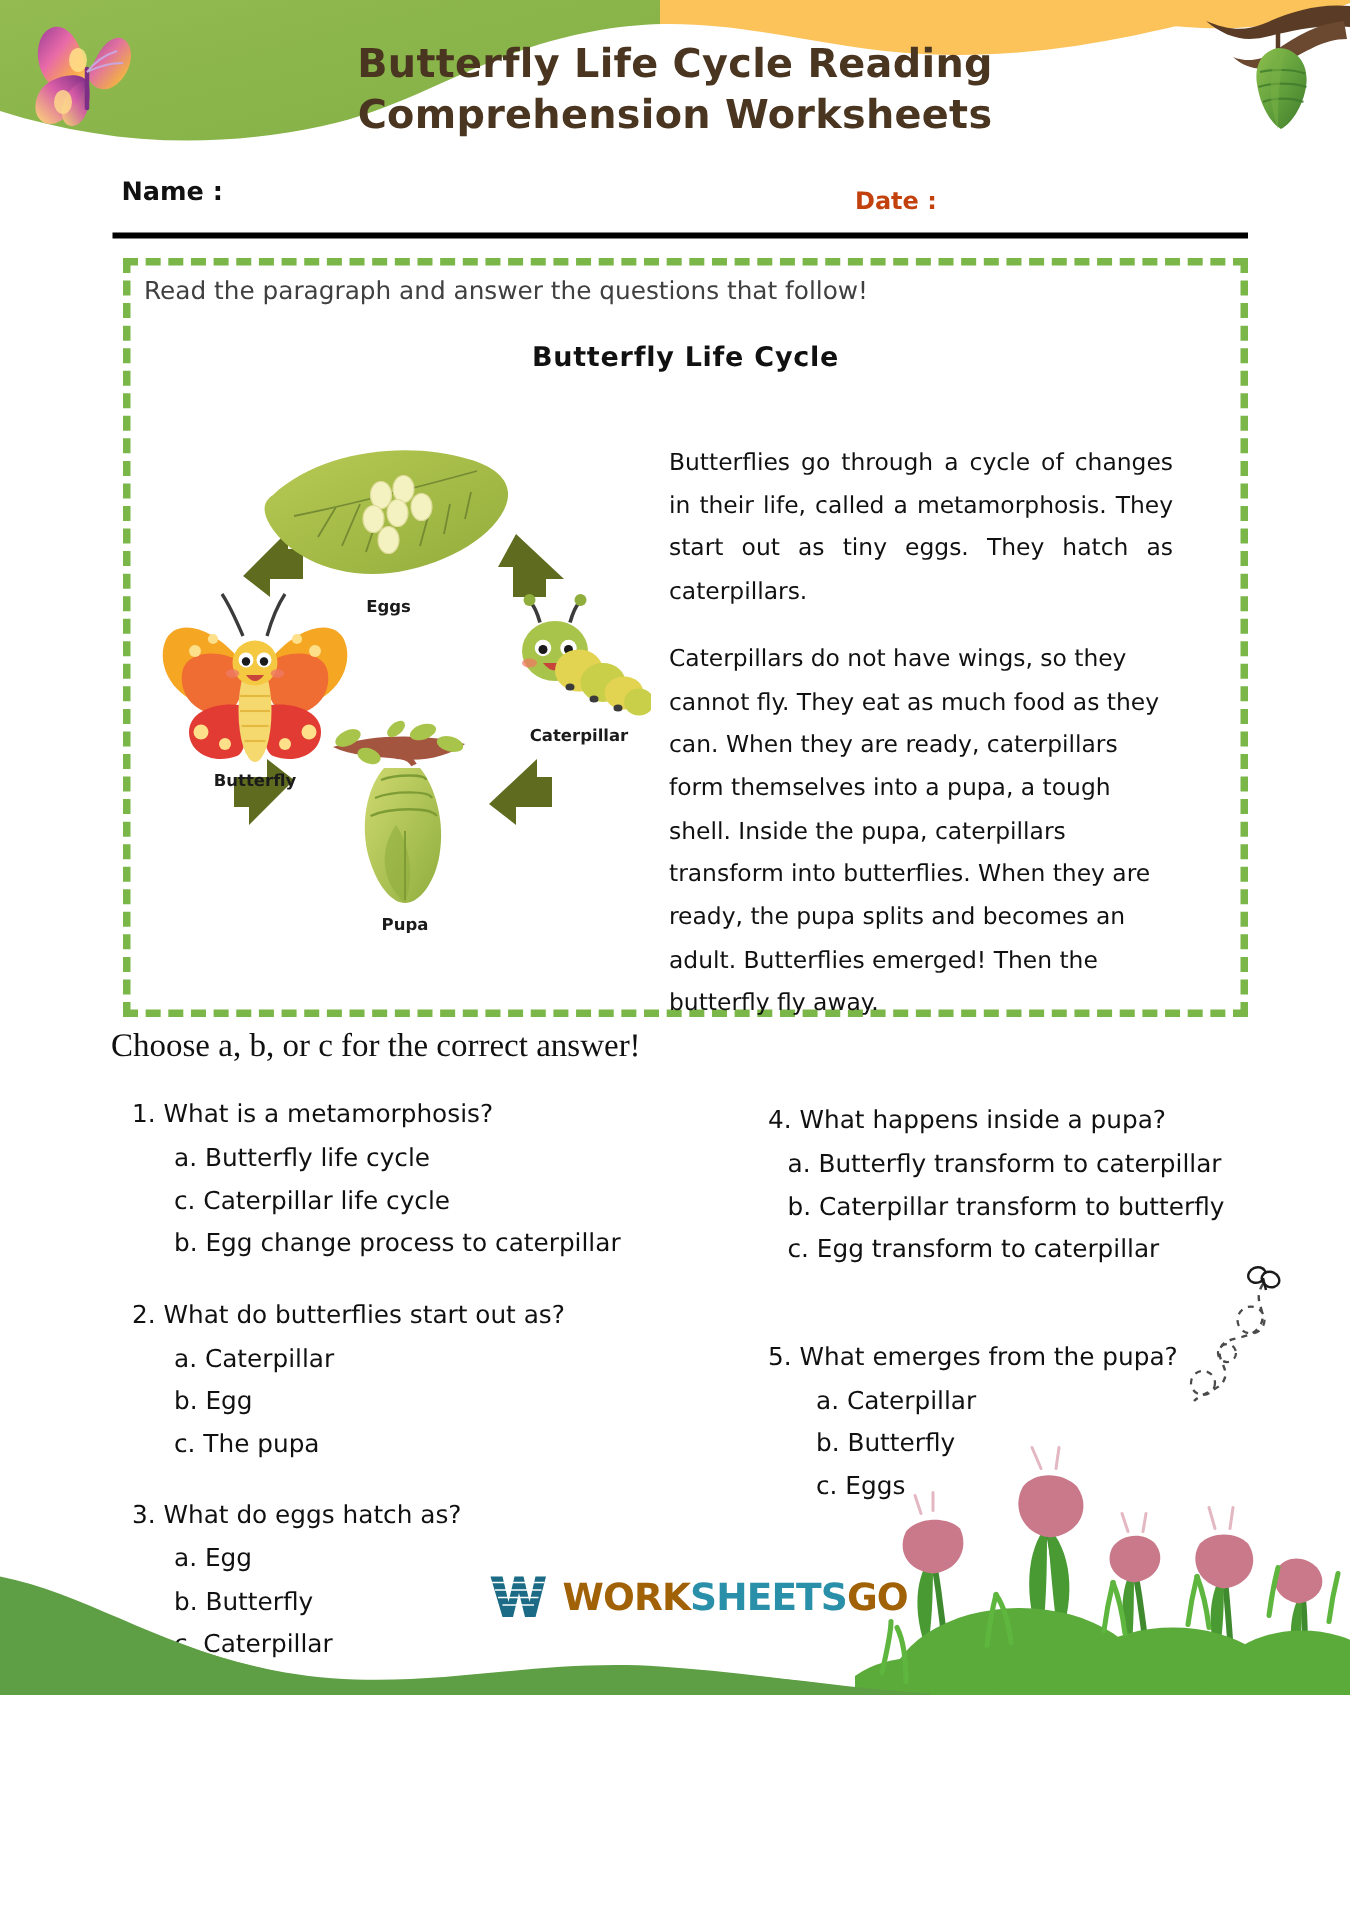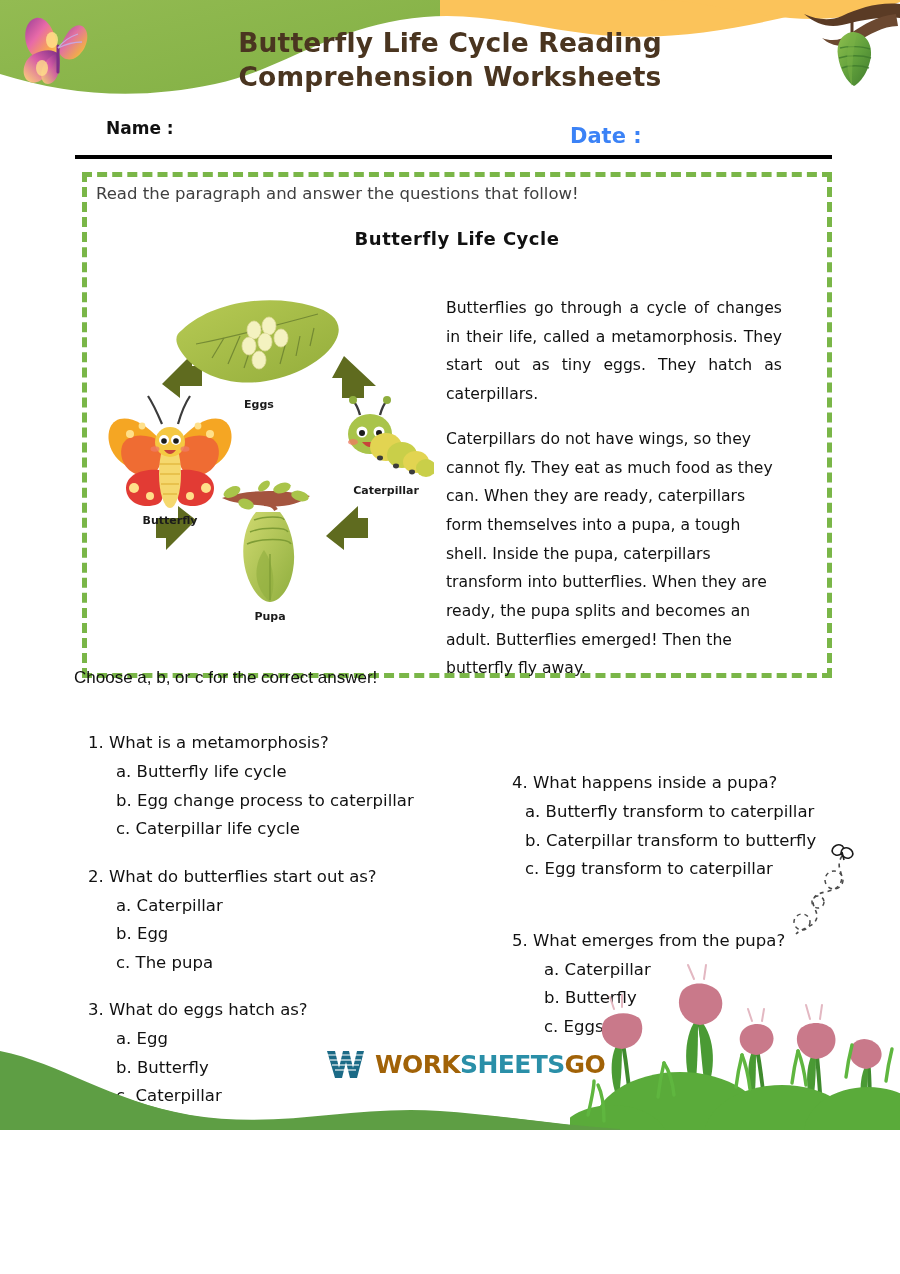--- a/index.html
+++ b/index.html
@@ -20,22 +20,22 @@
     font-family:"DejaVu Sans", sans-serif;
     font-weight:bold; font-size:26.5px; line-height:34px;
     color:#4a3520; letter-spacing:0.2px;
   }
 
   .deco-butterfly { position:absolute; left:12px; top:12px; width:88px; height:86px; z-index:6; }
   .deco-branch { position:absolute; left:700px; top:0px; width:200px; height:100px; z-index:6; }
 
   
   .namerow { position:absolute; left:0; top:112px; width:900px; height:48px; }
-  .lbl-name { position:absolute; left:106px; top:6px; font-size:17px; font-weight:bold; color:#111; font-family:"DejaVu Sans", sans-serif; }
-  .lbl-date { position:absolute; left:570px; top:12px; font-size:21px; font-weight:bold; color:#3b82f6; font-family:"DejaVu Sans", sans-serif; }
+  .lbl-name { position:absolute; left:81px; top:6px; font-size:17px; font-weight:bold; color:#111; font-family:"DejaVu Sans", sans-serif; }
+  .lbl-date { position:absolute; left:570px; top:12px; font-size:16px; font-weight:bold; color:#c2410c; font-family:"DejaVu Sans", sans-serif; }
   .rule { position:absolute; left:75px; top:155px; width:757px; height:4px; background:#000; }
 
   
   .passage-box {
     position:absolute; left:82px; top:172px; width:750px; height:506px;
     border:5px dashed #7ab648;
     background:#fff;
   }
   .instruction {
     position:absolute; left:96px; top:184px; font-size:16.5px; color:#404040;
@@ -55,26 +55,26 @@
     position:absolute; left:430px; top:278px; width:368px;
     font-size:15.6px; line-height:28.7px; color:#111;
     text-align:justify; text-justify:inter-word;
     font-family:"DejaVu Sans", sans-serif;
   }
   .passage-text p { margin:16px; }
   .passage-text p.last { text-align:left; }
 
   
   .choose {
-    position:absolute; left:74px; top:668px; font-size:17px; color:#111;
-    font-family:Liberation Sans, sans-serif;
+    position:absolute; left:74px; top:684px; font-size:22px; color:#111;
+    font-family:Liberation Serif, serif;
   }
   .qcol { position:absolute; font-family:"DejaVu Sans", sans-serif; color:#111; }
   .qcol-left  { left:74px;  top:730px; width:420px; }
-  .qcol-right { left:498px; top:770px; width:400px; }
+  .qcol-right { left:498px; top:734px; width:400px; }
 
   .qblock { margin-bottom:20px; }
   .qtext { font-size:16.5px; line-height:26px; padding-left:16px; text-indent:-16px; margin-left:14px; }
   .opts { list-style:none; margin:2px 0 0 42px; }
   .opt { font-size:16.5px; line-height:28.5px; padding-left:18px; text-indent:-18px; }
   .qcol-right .opt { padding-left:20px; text-indent:-20px; }
 
   
   .footer-left  { position:absolute; left:0; bottom:0; width:620px; height:95px; }
   .footer-right { position:absolute; right:0; bottom:0; width:330px; height:255px; }
@@ -313,26 +313,26 @@
       <div class="qtext">
         <span>1.</span>
         <span>What is a metamorphosis?</span>
       </div>
       <ul class="opts">
         <li class="opt">
           <span>a.</span>
           <span>Butterfly life cycle</span>
         </li>
         <li class="opt">
+          <span>c.</span>
+          <span>Caterpillar life cycle</span>
+        </li>
+        <li class="opt">
           <span>b.</span>
           <span>Egg change process to caterpillar</span>
-        </li>
-        <li class="opt">
-          <span>c.</span>
-          <span>Caterpillar life cycle</span>
         </li>
       </ul>
     </div>
 
     <div class="qblock">
       <div class="qtext">
         <span>2.</span>
         <span>What do butterflies start out as?</span>
       </div>
       <ul class="opts">

